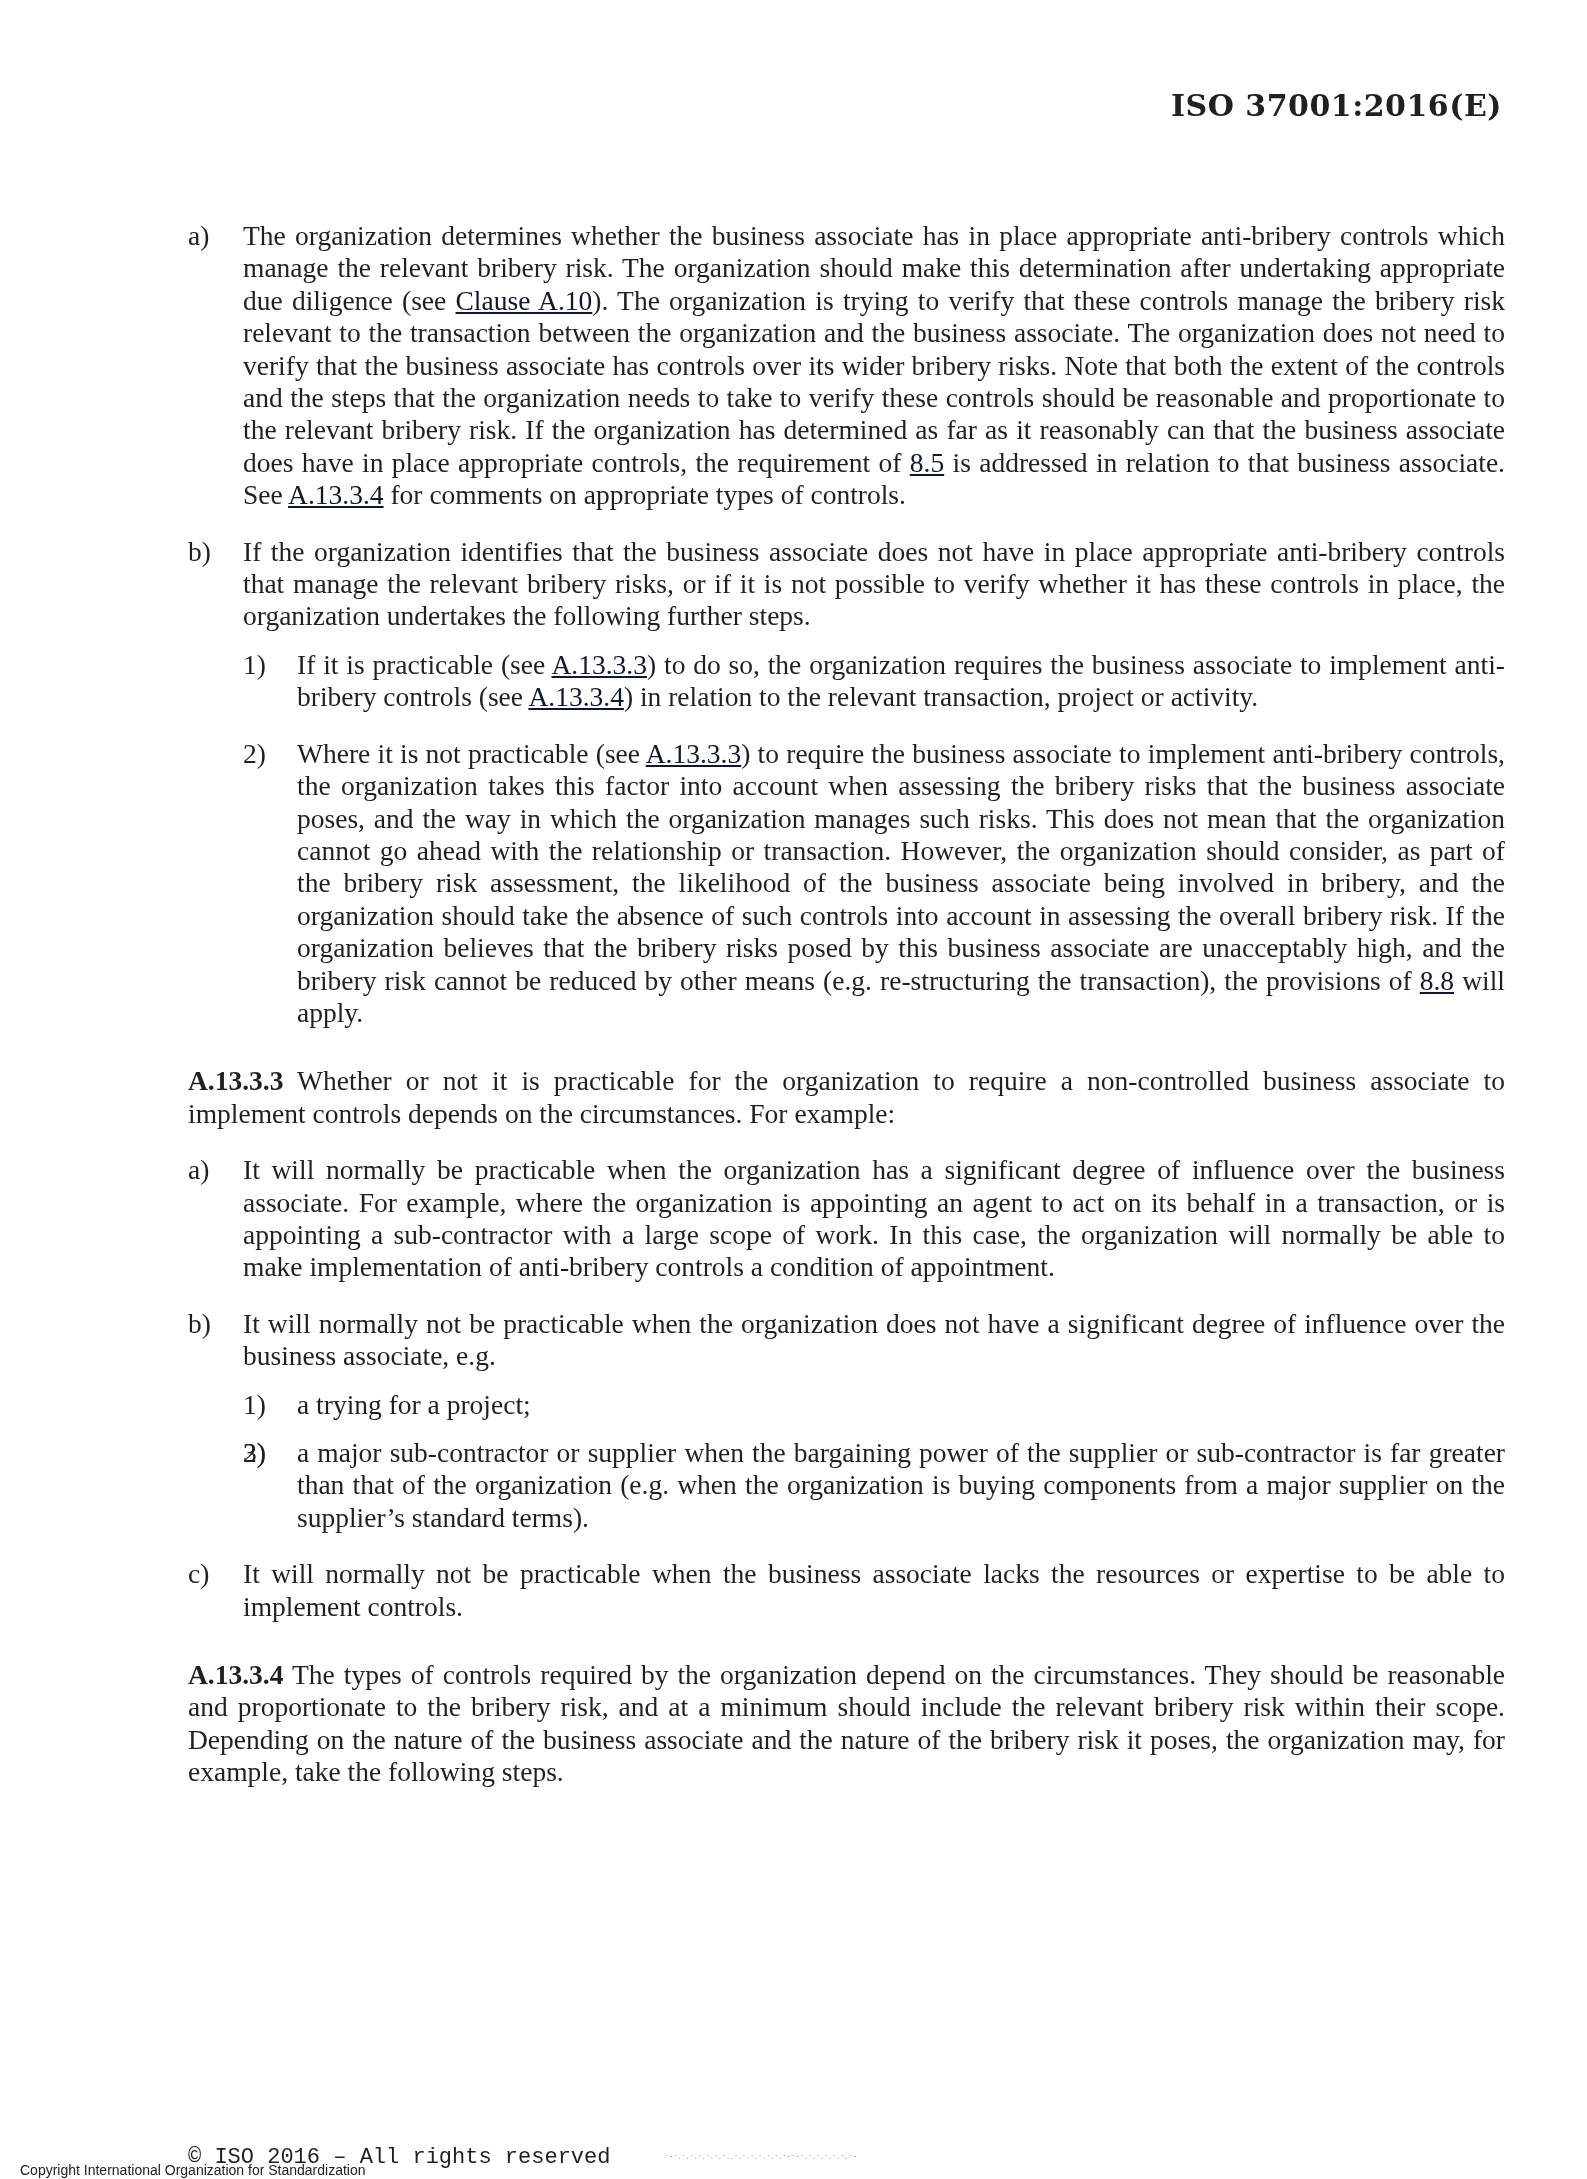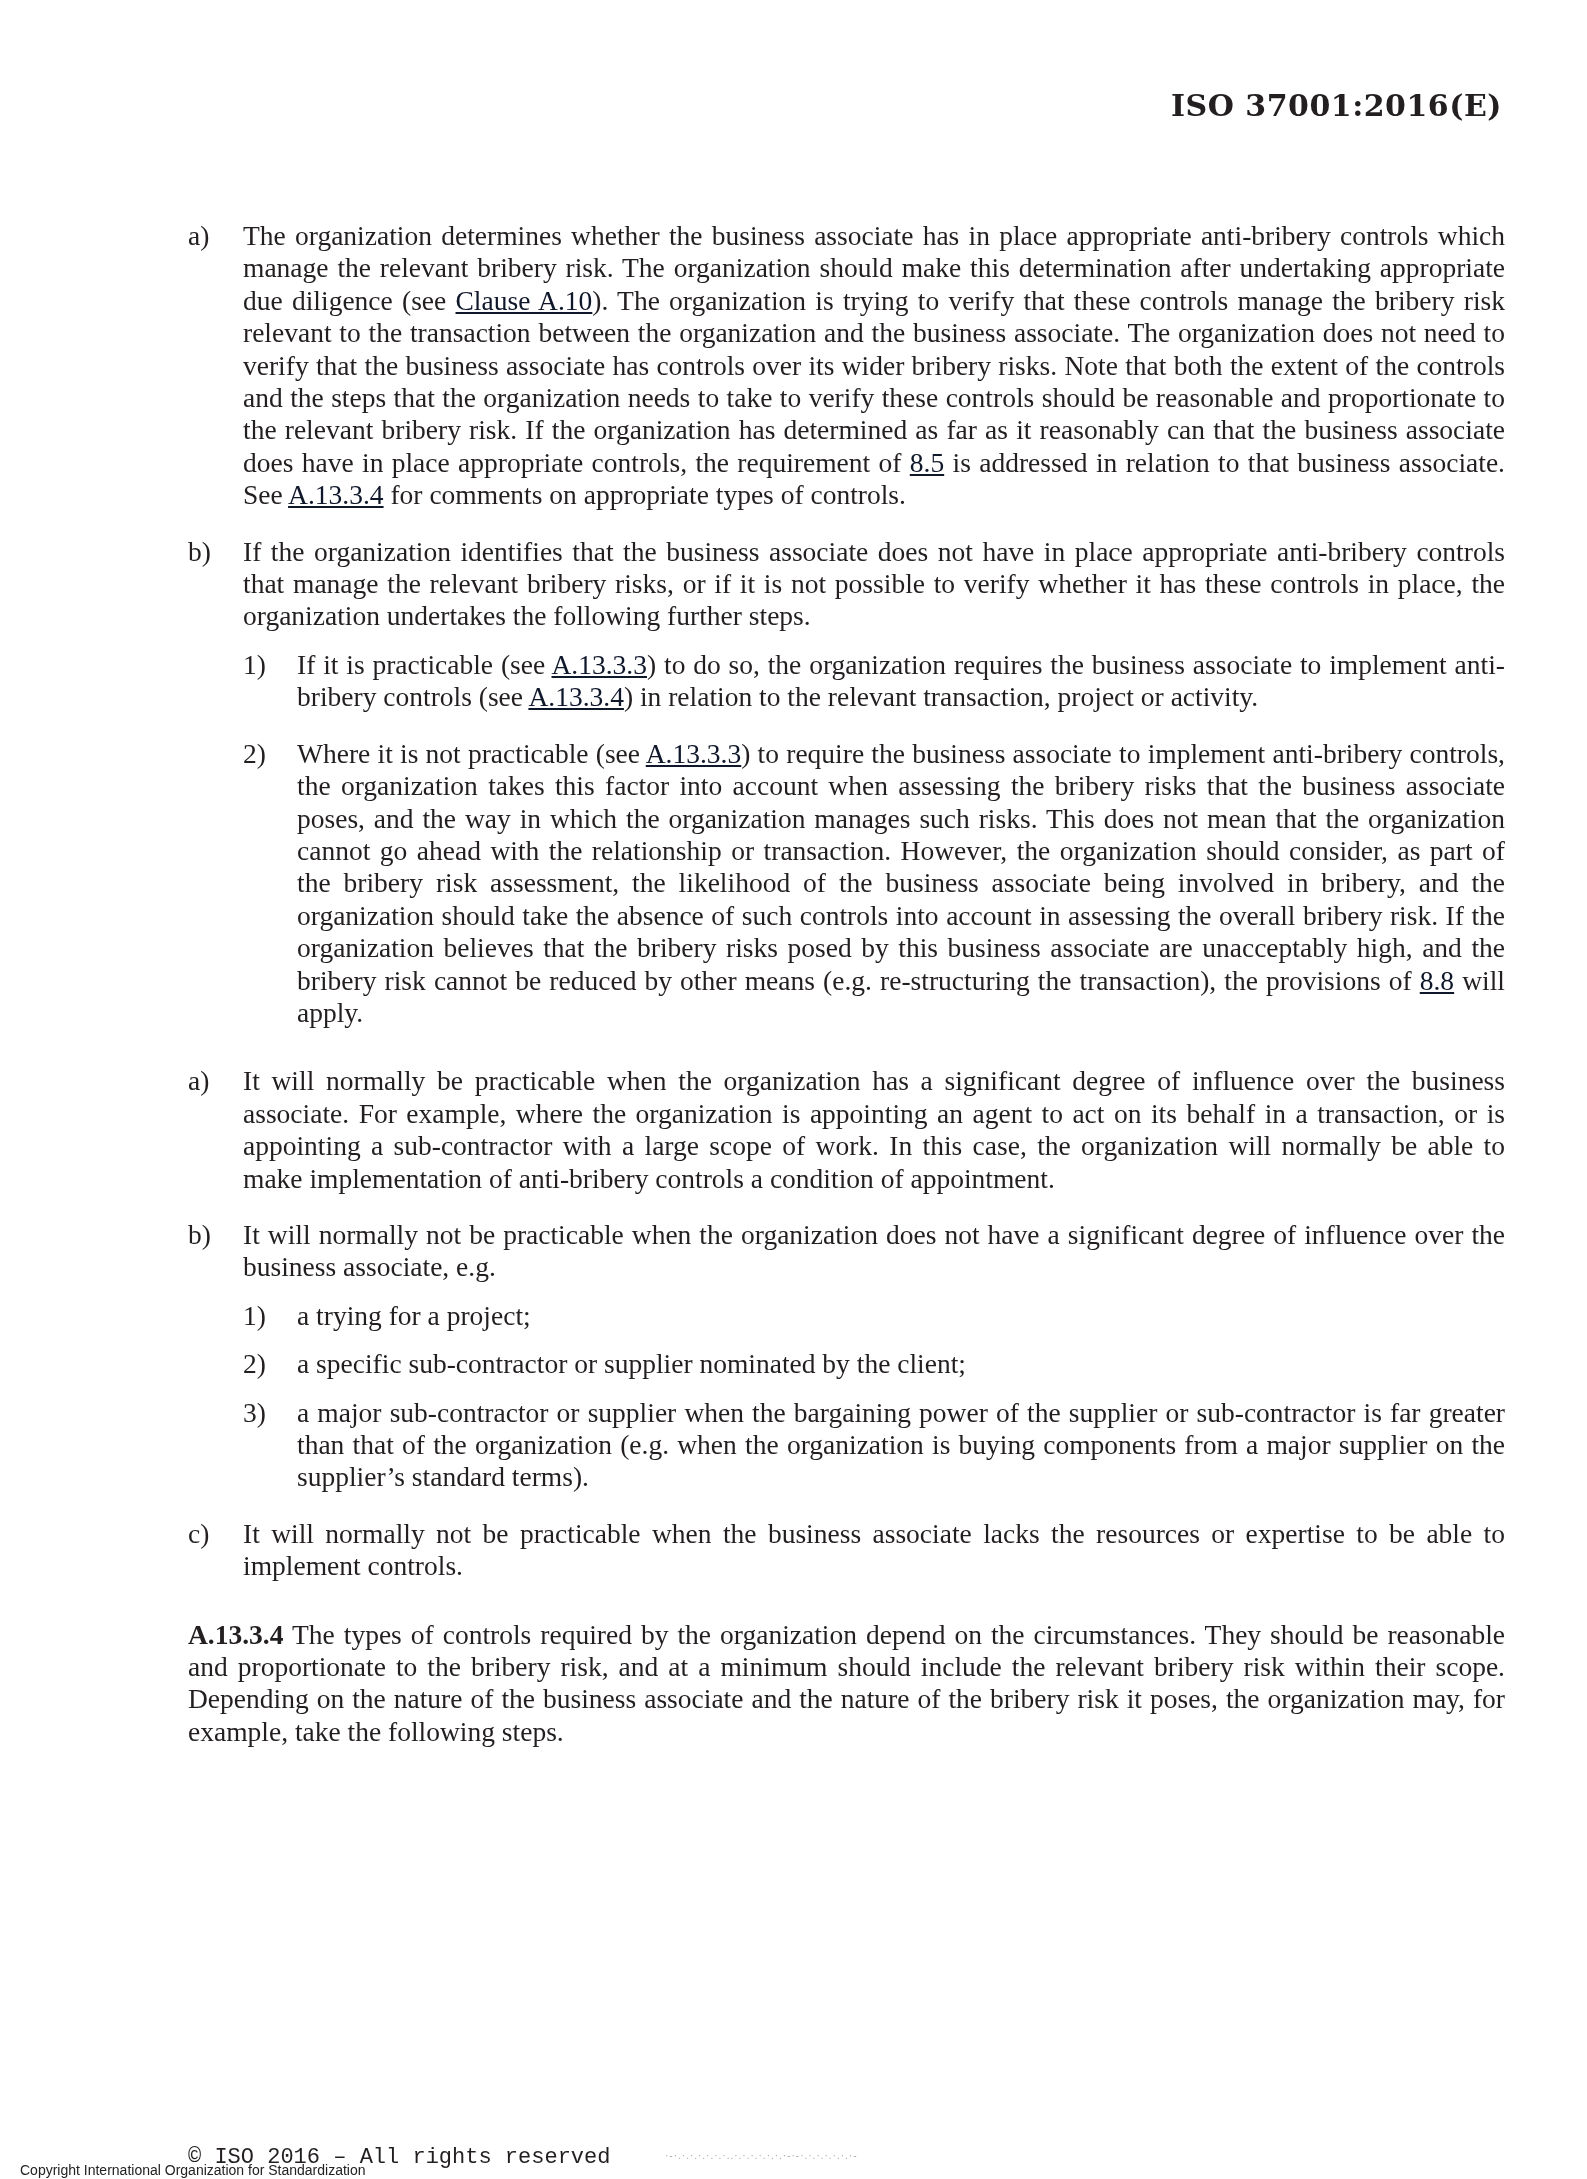--- a/index.html
+++ b/index.html
@@ -41,38 +41,40 @@
   <div class="sub">
     <span class="marker">1)</span>
     <span>If it is practicable (see </span><a class="link">A.13.3.3</a><span>) to do so, the organization requires the business associate to implement anti-bribery controls (see </span><a class="link">A.13.3.4</a><span>) in relation to the relevant transaction, project or activity.</span>
   </div>
 
   <div class="sub" style="margin-bottom:36px;">
     <span class="marker">2)</span>
     <span>Where it is not practicable (see </span><a class="link">A.13.3.3</a><span>) to require the business associate to implement anti-bribery controls, the organization takes this factor into account when assessing the bribery risks that the business associate poses, and the way in which the organization manages such risks. This does not mean that the organization cannot go ahead with the relationship or transaction. However, the organization should consider, as part of the bribery risk assessment, the likelihood of the business associate being involved in bribery, and the organization should take the absence of such controls into account in assessing the overall bribery risk. If the organization believes that the bribery risks posed by this business associate are unacceptably high, and the bribery risk cannot be reduced by other means (e.g. re-structuring the transaction), the provisions of </span><a class="link">8.8</a><span> will apply.</span>
   </div>
 
+  <p class="para">
+    <span class="num">A.13.3.3</span><span> Whether or not it is practicable for the organization to require a non-controlled business associate to implement controls depends on the circumstances. For example:</span>
+  </p>
 
   <div class="item">
     <span class="marker">a)</span>
     <span>It will normally be practicable when the organization has a significant degree of influence over the business associate. For example, where the organization is appointing an agent to act on its behalf in a transaction, or is appointing a sub-contractor with a large scope of work. In this case, the organization will normally be able to make implementation of anti-bribery controls a condition of appointment.</span>
   </div>
 
   <div class="item" style="margin-bottom:16px;">
     <span class="marker">b)</span>
     <span>It will normally not be practicable when the organization does not have a significant degree of influence over the business associate, e.g.</span>
   </div>
 
   <div class="sub" style="margin-bottom:16px;">
     <span class="marker">1)</span>
     <span>a trying for a project;</span>
   </div>
   <div class="sub" style="margin-bottom:16px;">
     <span class="marker">2)</span>
-    <span>a specific sub-contractor or supplier nominated by the client;</span>
   </div>
   <div class="sub">
     <span class="marker">3)</span>
     <span>a major sub-contractor or supplier when the bargaining power of the supplier or sub-contractor is far greater than that of the organization (e.g. when the organization is buying components from a major supplier on the supplier’s standard terms).</span>
   </div>
 
   <div class="item" style="margin-bottom:36px;">
     <span class="marker">c)</span>
     <span>It will normally not be practicable when the business associate lacks the resources or expertise to be able to implement controls.</span>
   </div>

